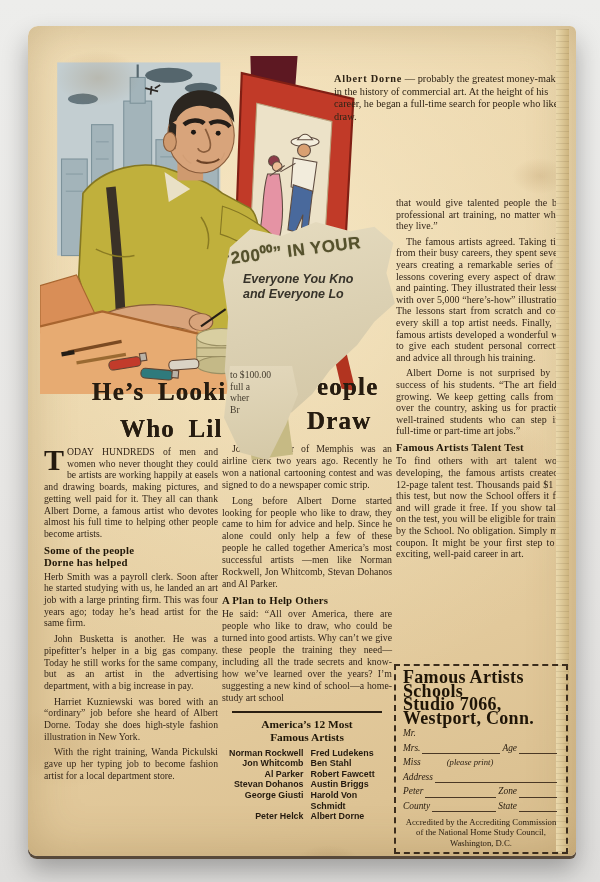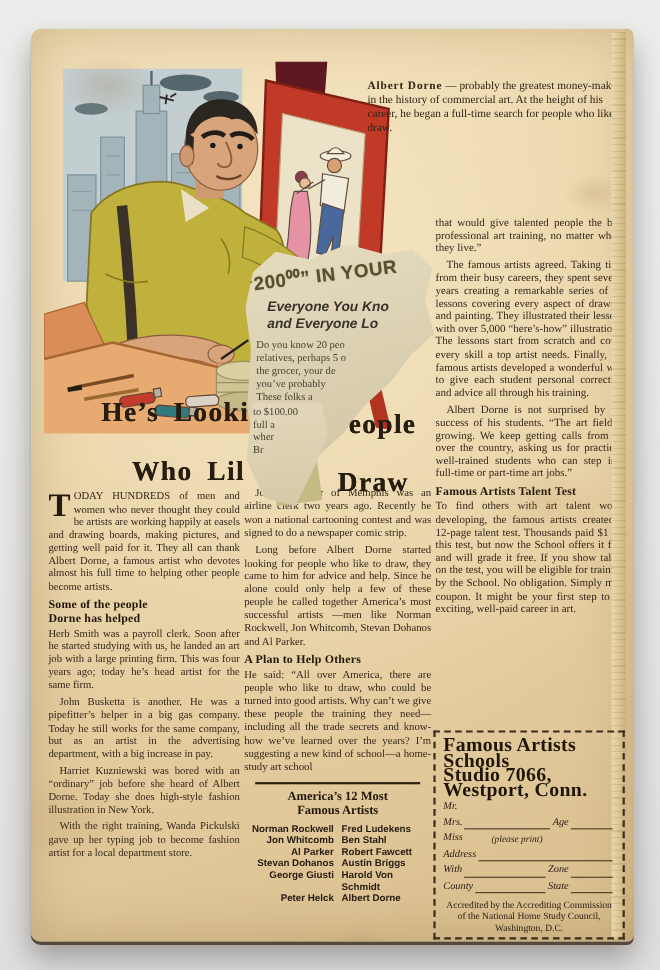--- a/index.html
+++ b/index.html
@@ -52,22 +52,22 @@
   .frag-lines{position:absolute;left:10px;top:86px;width:160px;font-size:9.6px;line-height:12px;color:#453d2f;}
   .frag-tail{position:absolute;left:196px;top:340px;width:74px;height:94px;z-index:3;
     background:linear-gradient(170deg,#e3d8bc,#d4c8a6);
     clip-path:polygon(8% 0,92% 0,100% 30%,84% 62%,60% 100%,22% 92%,0 55%);
     font-size:9.6px;line-height:11.5px;color:#453d2f;padding:3px 0 0 6px;box-sizing:border-box;}
   .khaki{position:absolute;left:219px;top:388px;width:46px;height:46px;z-index:2;
     background:#c6ba84;clip-path:polygon(0 6%,88% 0,100% 88%,10% 100%);}
   
   .headline span{position:absolute;z-index:4;font-weight:bold;font-size:25px;color:#261c10;
     letter-spacing:1.2px;word-spacing:6px;text-shadow:0 0 .5px #261c10;white-space:nowrap;}
-  .h1a{left:64px;top:336px;} .h1b{left:289px;top:347px;}
-  .h2a{left:92px;top:389px;} .h2b{left:279px;top:399px;text-align:center;}
+  .h1a{left:64px;top:352px;} .h1b{left:289px;top:347px;}
+  .h2a{left:92px;top:389px;} .h2b{left:279px;top:381px;text-align:center;}
   
   .col{position:absolute;color:#33261a;text-align:justify;}
   .col p{margin:0 0 4px 0;text-indent:10px;}
   .col p.noind{text-indent:0;}
   .col1{left:16px;top:420px;width:174px;font-size:9.7px;line-height:11.7px;}
   .col2{left:194px;top:417px;width:170px;font-size:9.8px;line-height:11.9px;}
   .col3{left:368px;top:171px;width:172px;font-size:10px;line-height:11.6px;}
   .subhead{font-family:"Liberation Serif",serif;font-weight:bold;font-size:10.8px;line-height:12.5px;
     color:#201708;margin:3px 0 2px;white-space:pre-line;text-align:left;letter-spacing:.2px;}
   .dropcap{float:left;font-size:30px;line-height:23px;font-weight:bold;color:#241a0f;padding:2px 3px 0 0;}
@@ -200,27 +200,20 @@
   </div>
 
   <div class="caption">
     <b>Albert Dorne</b><span> — probably the greatest money-maker in the history of commercial art. At the height of his career, he began a full-time search for people who like to draw.</span>
   </div>
 
   <div class="fragment">
     <div class="banner">“200⁰⁰” IN YOUR</div>
     <div class="frag-head">Everyone You Kno
 and Everyone Lo</div>
-    <div class="frag-lines">
-      <div>Do you know 20 peo</div>
-      <div>relatives, perhaps 5 o</div>
-      <div>the grocer, your de</div>
-      <div>you’ve probably</div>
-      <div>These folks a</div>
-    </div>
   </div>
   <div class="khaki"></div>
   <div class="frag-tail">
     <div>to $100.00</div>
     <div>full a</div>
     <div>wher</div>
     <div>Br</div>
   </div>
 
   <div class="headline">
@@ -286,21 +279,21 @@
       </div>
     <div class="c-row">
         <span>Miss</span>
         <span class="print-note">(please print)</span>
       </div>
     <div class="c-row">
         <span>Address</span>
         <span class="ln"></span>
       </div>
     <div class="c-row">
-        <span>With</span>
+        <span>Peter</span>
         <span class="ln"></span>
         <span>Zone</span>
         <span class="ln short"></span>
       </div>
     <div class="c-row">
         <span>County</span>
         <span class="ln"></span>
         <span>State</span>
         <span class="ln short"></span>
       </div>

